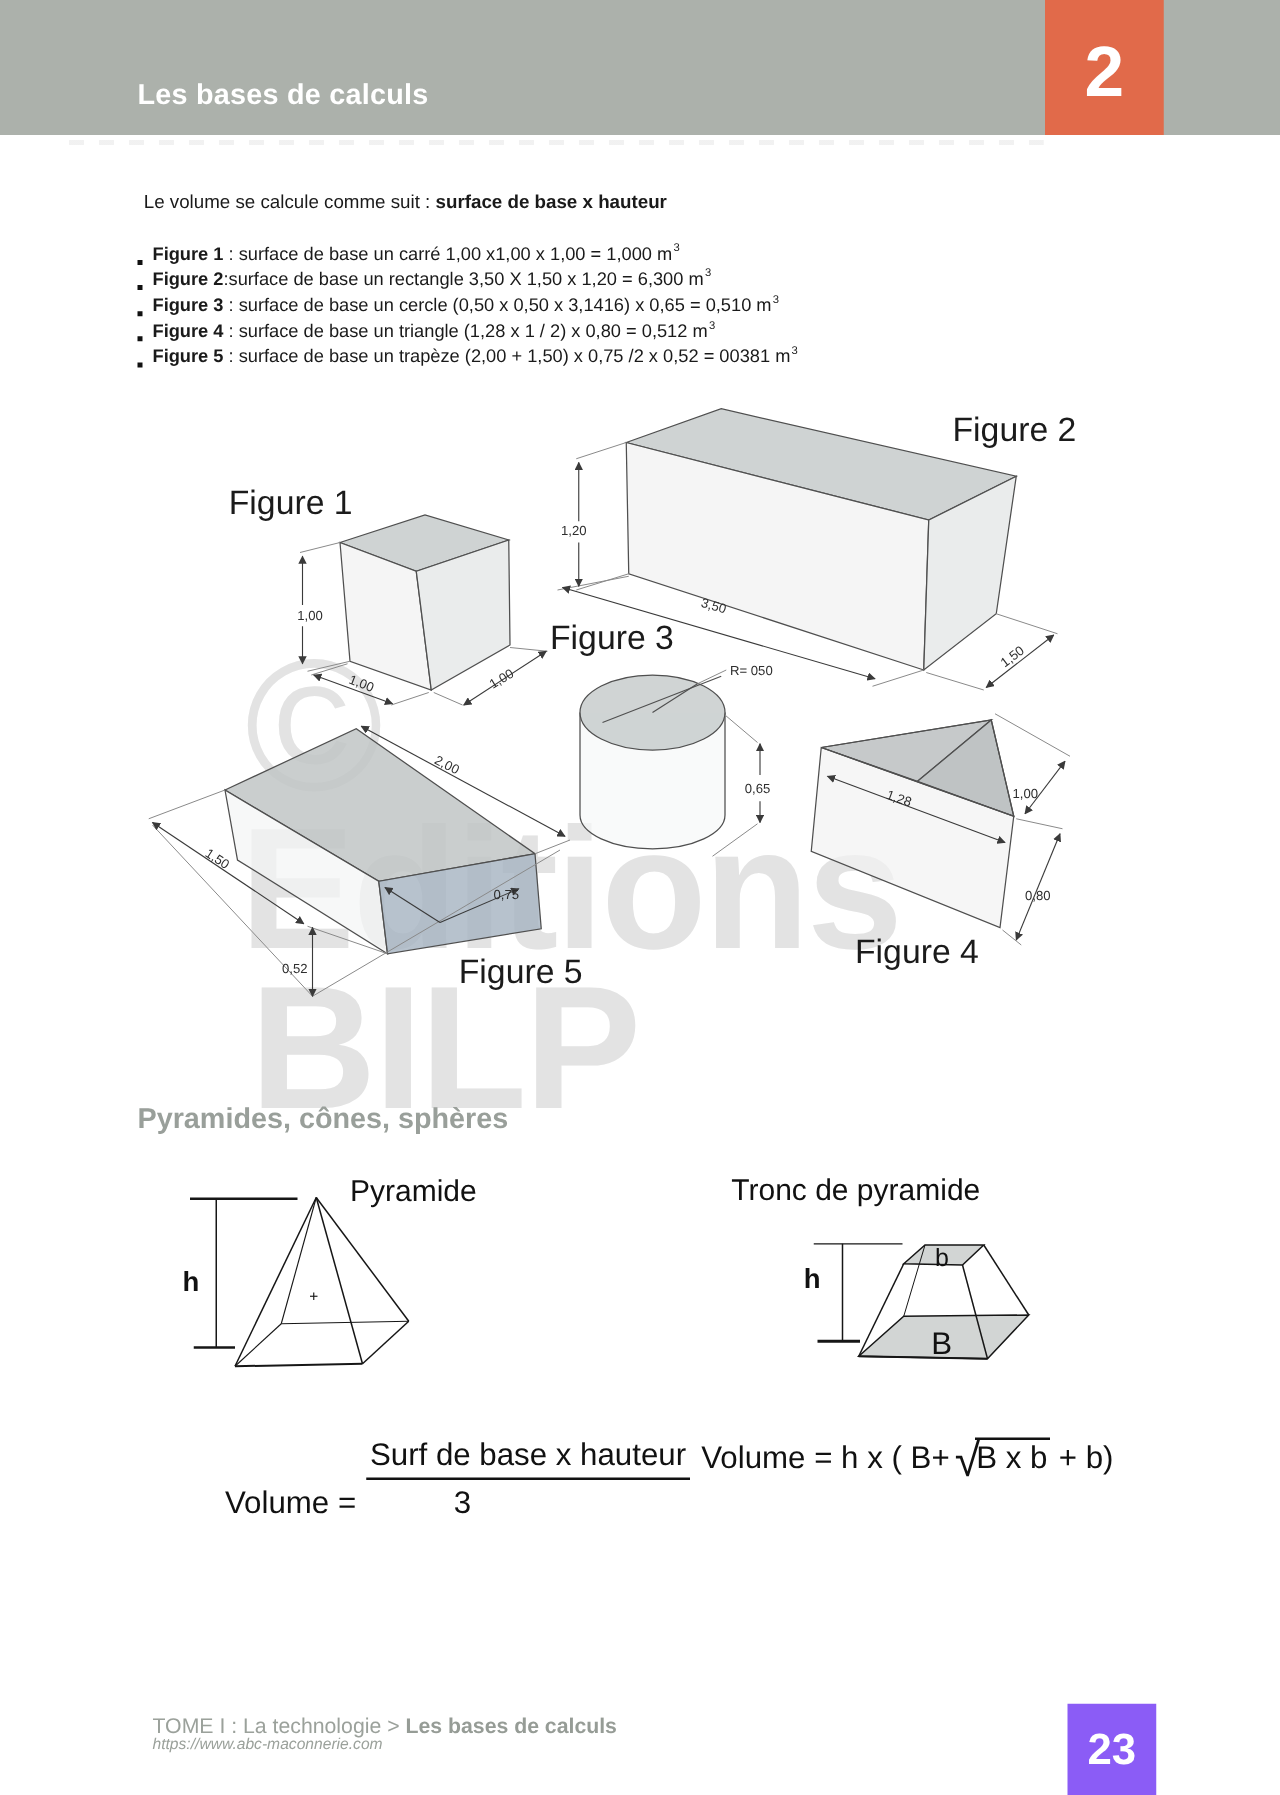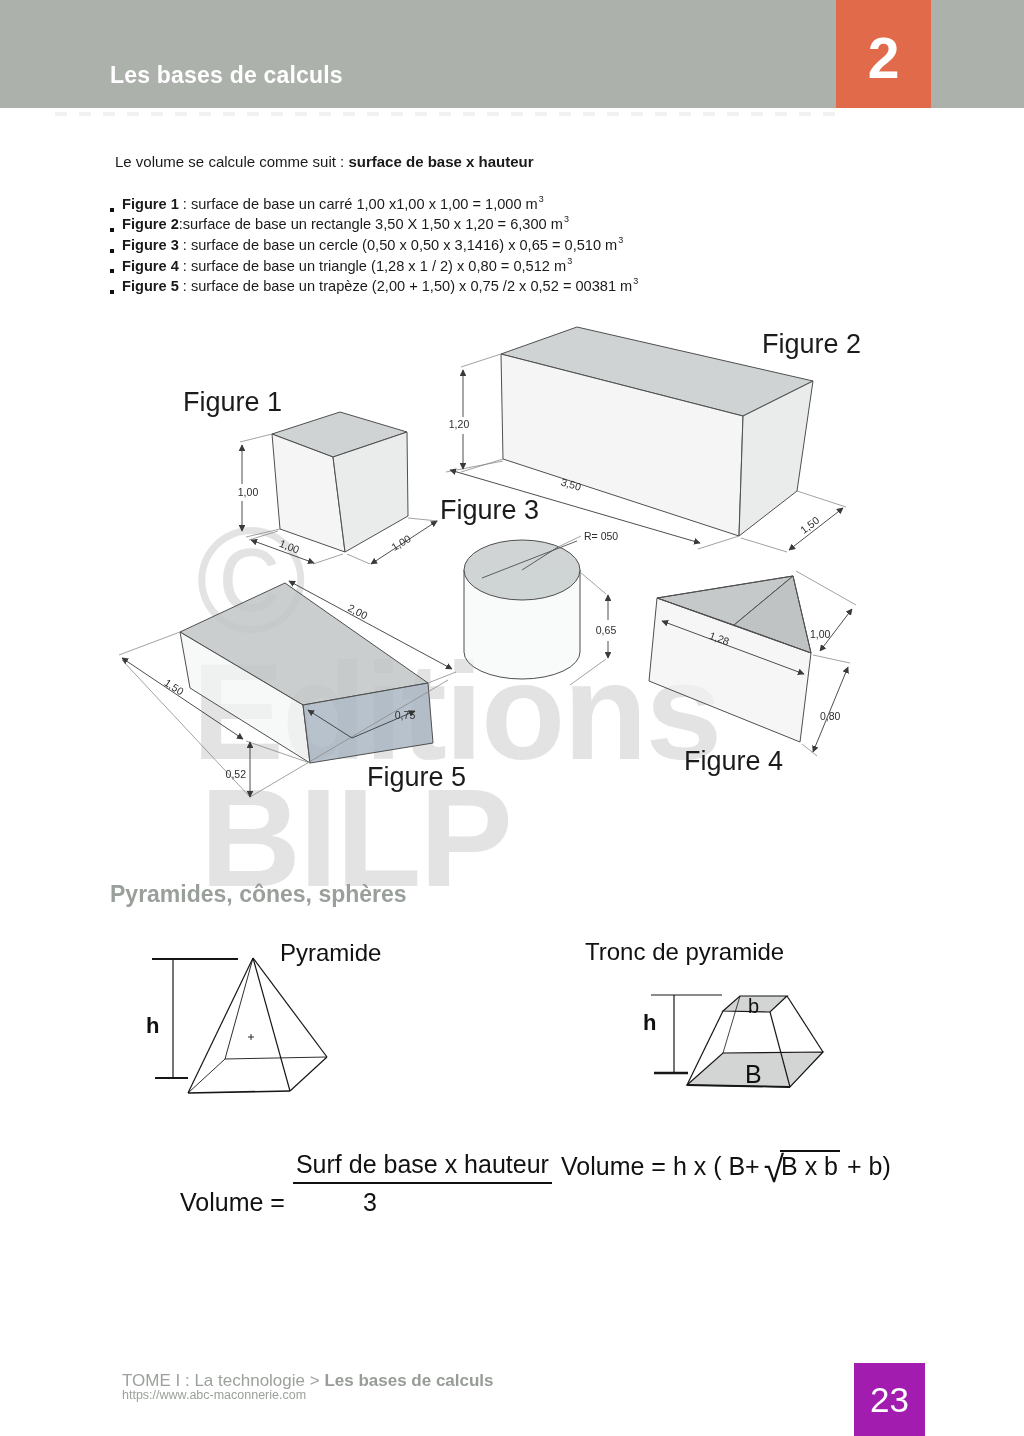--- a/index.html
+++ b/index.html
@@ -40,23 +40,23 @@
   .f-left .lhs{margin-right:8px;}
   .frac{display:inline-block;}
   .frac .num{display:block;border-bottom:2.5px solid #111;padding:0 3px 3px 3px;}
   .frac .den{display:block;margin-left:70px;margin-top:4px;}
   .f-right{left:561px;}
   .rsign{font-size:37px;line-height:1;vertical-align:-7px;margin:0 -4px 0 4px;}
   .rbar{border-top:2.5px solid #111;padding:0 2px 0 1px;display:inline-block;line-height:1.15;}
   
   .crumb{position:absolute;left:122px;top:1371px;font-size:17px;color:#9ba19b;z-index:5;}
   .crumb b{color:#969c96;}
-  .url{position:absolute;left:122px;top:1388px;font-size:12.5px;color:#9ba19b;z-index:5;}
-  .pagebox{position:absolute;left:854px;top:1363px;width:71px;height:73px;background:#a21caf;
-           display:flex;align-items:center;justify-content:center;z-index:5;}
+  .url{position:absolute;left:122px;top:1388px;font-size:12.5px;color:#9ba19b;z-index:5;font-style:italic;}
+  .pagebox{position:absolute;left:854px;top:1363px;width:71px;height:73px;background:#8b5cf6;
+           display:flex;align-items:center;justify-content:center;z-index:5;font-weight:bold;}
   .pagenum{color:#ffffff;font-size:35px;}
 </style>
 </head>
 <body>
 
 <div id="page">
 
   <div class="band">
     <div class="band-title">Les bases de calculs</div>
     <div class="chapter-box">

